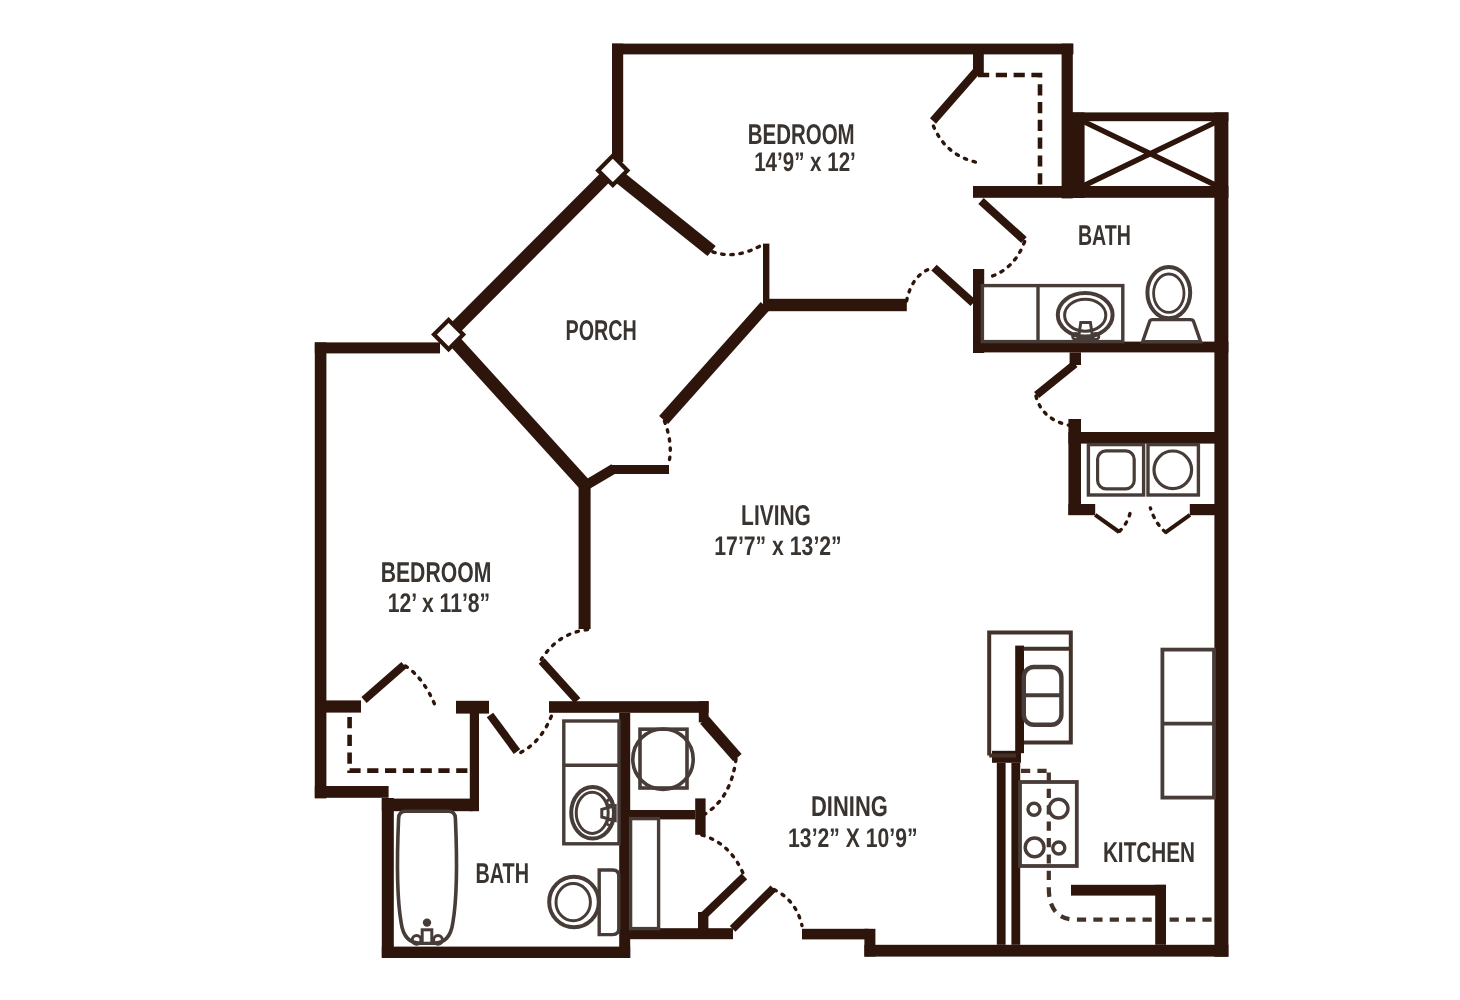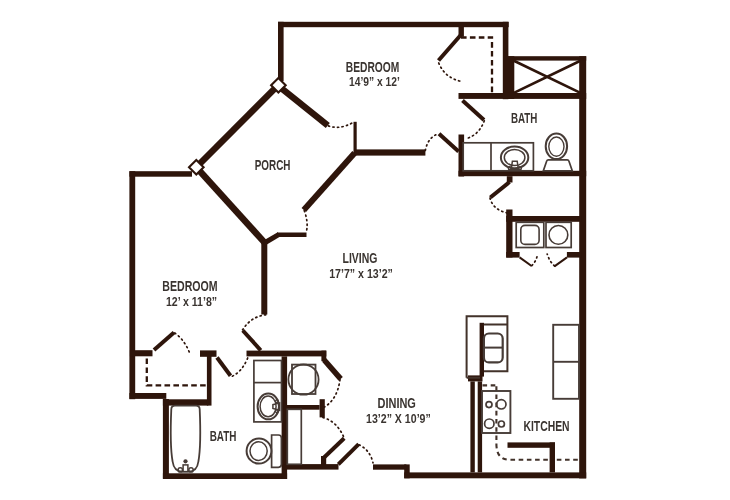--- a/index.html
+++ b/index.html
@@ -1,16 +1,16 @@
 <!DOCTYPE html>
 <html><head>
 <meta charset="utf-8">
 <style>
   html,body{margin:0;padding:0;background:#ffffff;}
-  .wrap{width:669px;height:500px;position:relative;background:#7dd3fc;}
+  .wrap{width:669px;height:500px;position:relative;background:#7dd3fc;margin-left:28px;}
   text{font-family:"Liberation Sans",sans-serif;font-weight:bold;fill:#3a3430;-webkit-font-smoothing:antialiased;}
   .rm{font-size:14.3px;}
   .dm{font-size:13.5px;}
 </style>
 </head>
 <body>
 <div class="wrap">
 <svg width="730" height="500" viewBox="0 0 730 500" xmlns="http://www.w3.org/2000/svg">
 <rect x="0" y="0" width="730" height="500" fill="#ffffff"></rect>
 <g stroke="none" fill="#2e150b">

